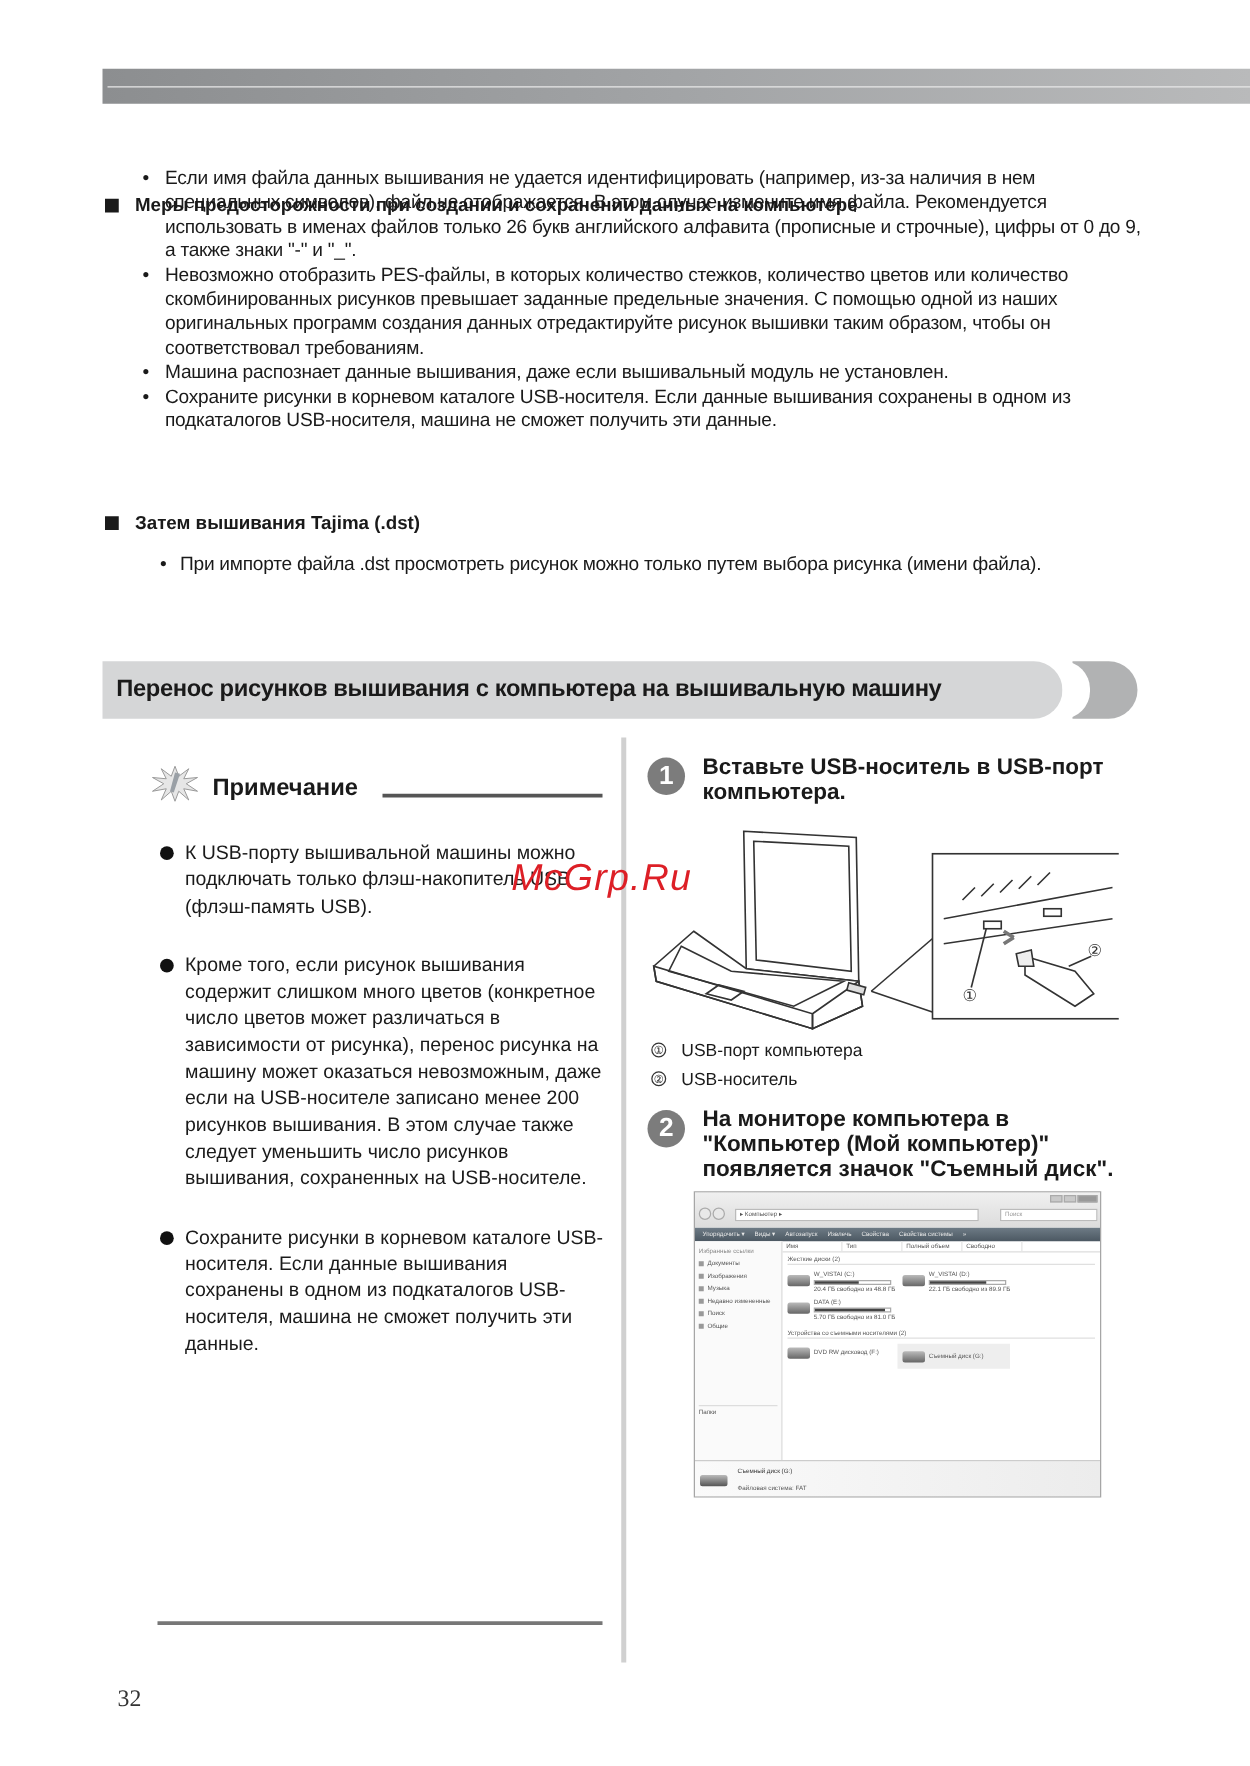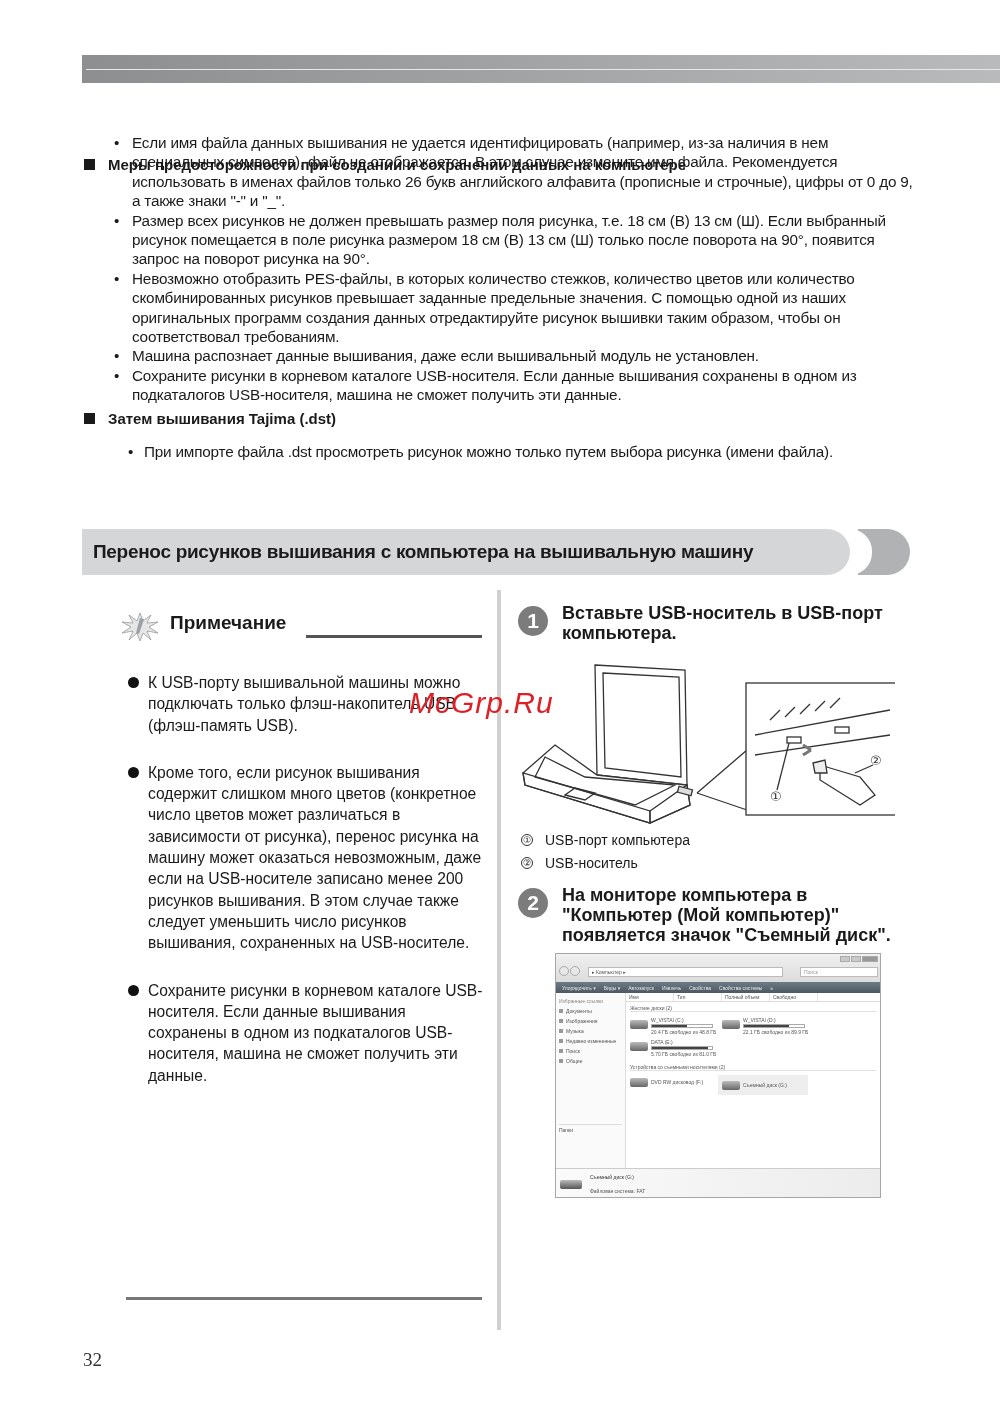--- a/index.html
+++ b/index.html
@@ -24,21 +24,21 @@
   .btn-icon svg { position: absolute; left: 8px; top: 2px; }
 
   .banner { position: absolute; left: 82px; top: 529px; width: 768px; height: 46px; background: #d5d6d7;
     border-top-right-radius: 23px; border-bottom-right-radius: 23px; display: flex; align-items: center; padding-left: 11px;
     font-size: 19px; font-weight: bold; letter-spacing: -0.3px; color: #1a1a1a; }
   .banner-cap { position: absolute; left: 858px; top: 529px; width: 52px; height: 46px; background: #b1b2b3; border-radius: 0 23px 23px 0; }
   .banner-cap::before { content: ""; position: absolute; left: -8px; top: 0; width: 22px; height: 46px; background: #fff; border-radius: 0 23px 23px 0; }
 
   .col-divider { position: absolute; left: 497px; top: 590px; width: 4px; height: 740px; background: #d0d0d0; }
 
-  .note-head { position: absolute; left: 118px; top: 612px; display: flex; align-items: flex-start; }
+  .note-head { position: absolute; left: 118px; top: 612px; display: flex; align-items: flex-end; }
   .note-title { font-size: 19px; font-weight: bold; margin-left: 8px; }
   .note-line { position: absolute; left: 306px; top: 635px; width: 176px; height: 3px; background: #555; }
 
   .note-list { position: absolute; left: 128px; top: 646px; width: 360px; font-size: 15.6px; line-height: 21.3px; }
   .note-list li { list-style: none; position: relative; padding-left: 20px; margin-bottom: 8px; margin-top: 26px; }
   .note-list li::before { content: ""; position: absolute; left: 0; top: 5px; width: 11px; height: 11px; border-radius: 50%; background: #111; }
   .note-bottom { position: absolute; left: 126px; top: 1297px; width: 356px; height: 3px; background: #777; }
 
   .step { position: absolute; left: 518px; display: flex; }
   .step-num { width: 30px; height: 30px; border-radius: 50%; background: #7c7c7c; color: #fff; font-weight: bold; font-size: 21px;
@@ -73,36 +73,35 @@
   .drive .hd { width: 18px; height: 9px; background: linear-gradient(180deg,#bbb,#666); border-radius: 2px; margin-right: 3px; margin-top: 3px; }
   .drive .bar { width: 62px; height: 4px; border: 1px solid #aaa; background: #fff; margin: 1px 0; }
   .drive .bar i { display: block; height: 100%; background: #444; }
   .drive.sel { background: #eeeeee; padding: 3px 4px; }
   .win-details { height: 30px; border-top: 1px solid #ccc; background: linear-gradient(90deg,#fafafa,#ececec); position: relative; }
   .win-details .hd { position: absolute; left: 4px; top: 11px; width: 22px; height: 9px; background: linear-gradient(180deg,#bbb,#555); border-radius: 2px; }
   .win-details .n { position: absolute; left: 34px; top: 5px; color: #333; }
   .win-details .fs { position: absolute; left: 34px; top: 19px; }
 
   .watermark { position: absolute; left: 409px; top: 686px; font-size: 30px; font-style: italic; color: #dd1f26; letter-spacing: 1px; }
-  .page-num { position: absolute; left: 83px; top: 1349px; font-family: "Liberation Serif", serif; font-size: 19px; color: #333; }
+  .page-num { position: absolute; left: 94px; top: 1349px; font-family: "Liberation Serif", serif; font-size: 19px; color: #333; }
 </style>
 </head>
 <body>
 
 <div class="top-bar">
     <div class="rule"></div>
   </div>
 
 <div class="sec-head" style="top:108px;margin-top:48px;">
   <span class="sq"></span>
   <span>Меры предосторожности при создании и сохранении данных на компьютере</span>
 </div>
 <ul class="bul-list" style="left:114px; top:133px; width:800px;">
   <li>Если имя файла данных вышивания не удается идентифицировать (например, из-за наличия в нем специальных символов), файл не отображается. В этом случае измените имя файла. Рекомендуется использовать в именах файлов только 26 букв английского алфавита (прописные и строчные), цифры от 0 до 9, а также знаки "-" и "_".</li>
-  <li>Размер всех рисунков не должен превышать размер поля рисунка, т.е. 18 см (В)  13 см (Ш). Если выбранный рисунок помещается в поле рисунка размером 18 см (В)  13 см (Ш) только после поворота на 90°, появится запрос на поворот рисунка на 90°.</li>
   <li>Невозможно отобразить PES-файлы, в которых количество стежков, количество цветов или количество скомбинированных рисунков превышает заданные предельные значения. С помощью одной из наших оригинальных программ создания данных отредактируйте рисунок вышивки таким образом, чтобы он соответствовал требованиям.</li>
   <li>Машина распознает данные вышивания, даже если вышивальный модуль не установлен.</li>
   <li>Сохраните рисунки в корневом каталоге USB-носителя. Если данные вышивания сохранены в одном из подкаталогов USB-носителя, машина не сможет получить эти данные.</li>
 </ul>
 
 <div class="sec-head" style="top:410px;">
   <span class="sq"></span>
   <span>Затем вышивания Tajima (.dst)</span>
 </div>
 <div class="tajima">

